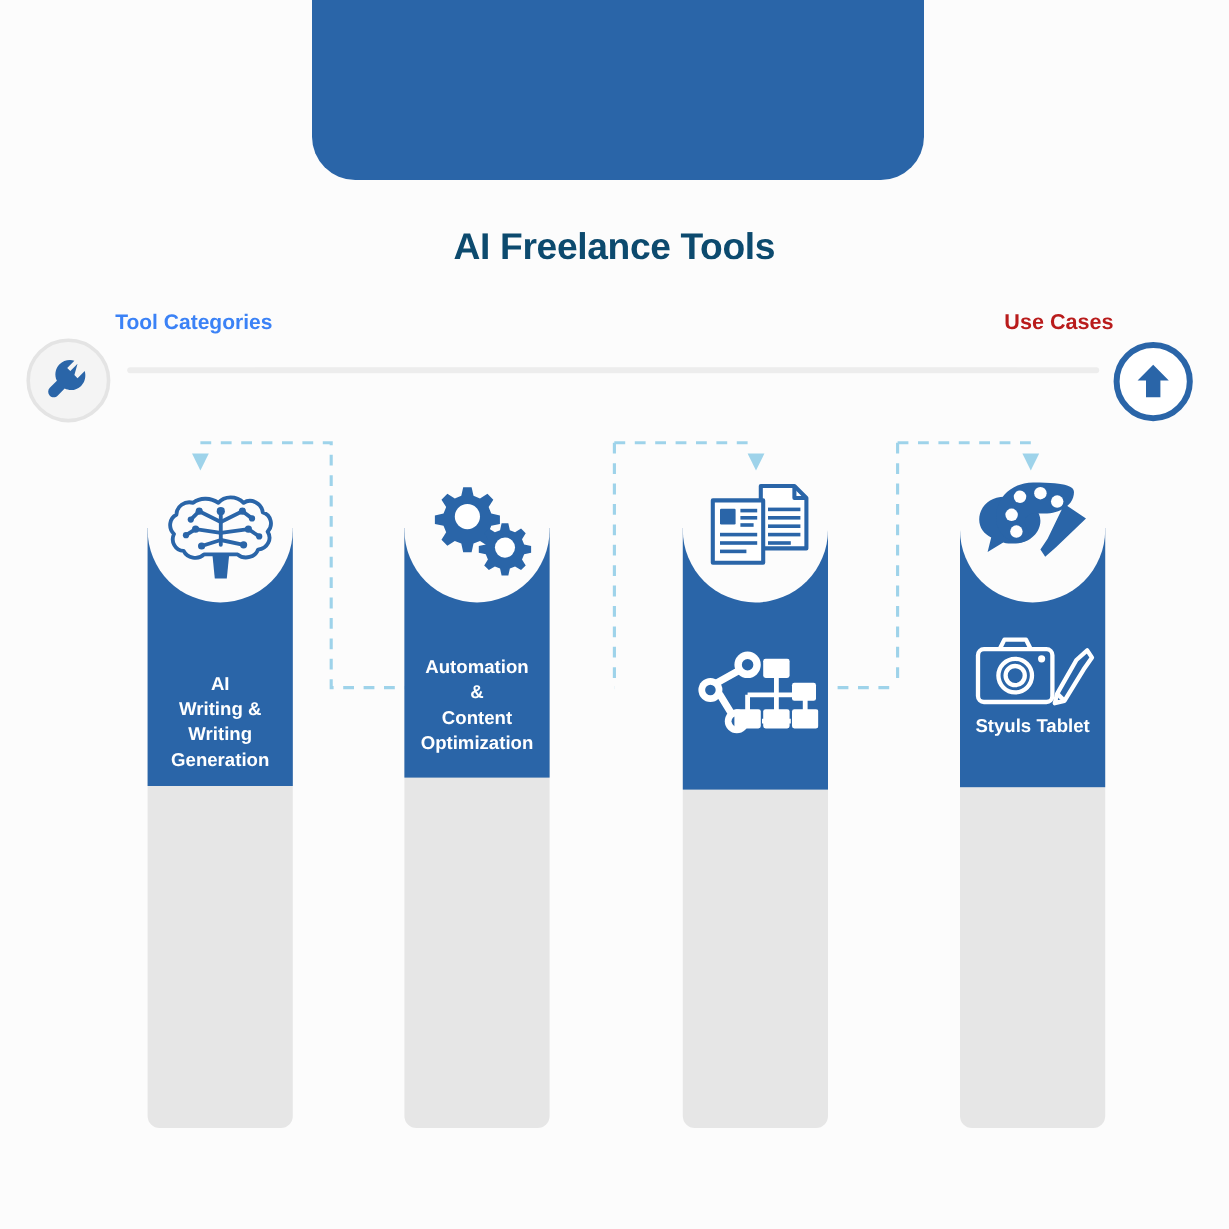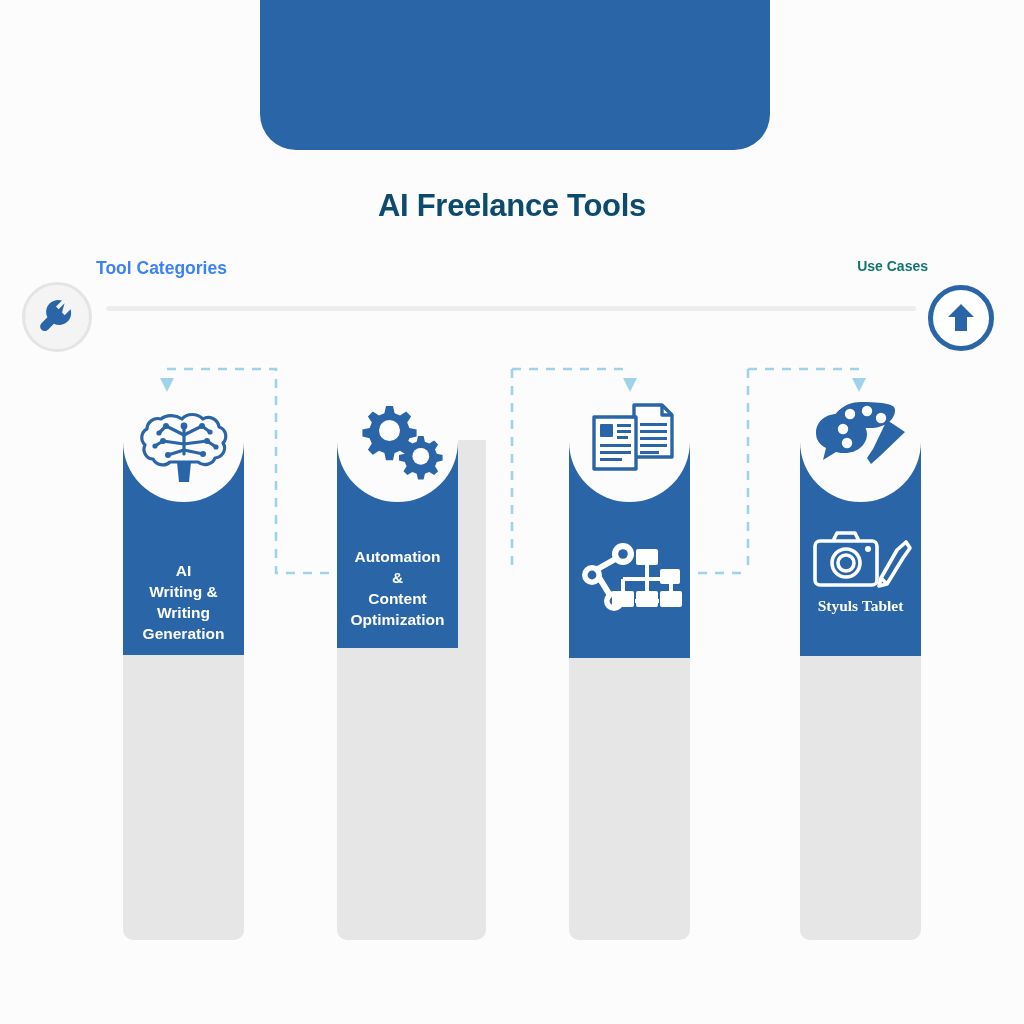--- a/index.html
+++ b/index.html
@@ -50,23 +50,23 @@
     left: 96px;
     top: 258px;
     font-size: 17.5px;
     font-weight: bold;
     color: #3b82f6;
   }
   .label-right {
     position: absolute;
     right: 96px;
     top: 258px;
-    font-size: 14px;
+    font-size: 18px;
     font-weight: bold;
-    color: #0f766e;
+    color: #b91c1c;
   }
 
   
   .divider {
     position: absolute;
     left: 106px;
     top: 306px;
     width: 810px;
     height: 5px;
     background: #ededed;
@@ -256,21 +256,21 @@
       <div class="col-label" style="top:120px;">
         <div>AI</div>
         <div>Writing &amp;</div>
         <div>Writing</div>
         <div>Generation</div>
       </div>
     </div>
   </div>
 
   <div class="column" style="left:337px; top:440px;">
-    <div class="col-body" style="height:500px;padding-left:28px;">
+    <div class="col-body" style="height:500px;">
       <div class="col-blue" style="height:208px;"></div>
       <div class="col-notch"></div>
       <div class="col-top-icon" style="top:-42px;">
         <svg width="100" height="92" viewBox="0 0 100 92">
           <g fill="#2a65a8">
             <path d="M38 8 l7 0 1.6 7.2 5.4 2.2 6.2-3.9 4.9 4.9 -3.9 6.2 2.2 5.4 7.2 1.6 0 7 -7.2 1.6 -2.2 5.4 3.9 6.2 -4.9 4.9 -6.2-3.9 -5.4 2.2 -1.6 7.2 -7 0 -1.6-7.2 -5.4-2.2 -6.2 3.9 -4.9-4.9 3.9-6.2 -2.2-5.4 -7.2-1.6 0-7 7.2-1.6 2.2-5.4 -3.9-6.2 4.9-4.9 6.2 3.9 5.4-2.2 Z"></path>
             <circle cx="41.5" cy="32.5" r="10.5" fill="#ffffff"></circle>
             <path d="M70 38 l5.6 0 1.3 5.8 4.3 1.8 5-3.1 3.9 3.9 -3.1 5 1.8 4.3 5.8 1.3 0 5.6 -5.8 1.3 -1.8 4.3 3.1 5 -3.9 3.9 -5-3.1 -4.3 1.8 -1.3 5.8 -5.6 0 -1.3-5.8 -4.3-1.8 -5 3.1 -3.9-3.9 3.1-5 -1.8-4.3 -5.8-1.3 0-5.6 5.8-1.3 1.8-4.3 -3.1-5 3.9-3.9 5 3.1 4.3-1.8 Z"></path>
             <circle cx="72.8" cy="58.3" r="8.4" fill="#ffffff"></circle>
           </g>
@@ -345,21 +345,21 @@
           </g>
         </svg>
       </div>
       <div class="col-label single" style="top:190px;">
         <div></div>
       </div>
     </div>
   </div>
 
   <div class="column" style="left:800px; top:440px;">
-    <div class="col-body" style="height:500px;font-family:Liberation Serif, serif;">
+    <div class="col-body" style="height:500px;">
       <div class="col-blue" style="height:216px;"></div>
       <div class="col-notch"></div>
       <div class="col-top-icon" style="top:-46px;">
         <svg width="104" height="94" viewBox="0 0 104 94">
           <g fill="#2a65a8">
             <path d="M28 20 C15 20 7 29 7 39 C7 46 11 51 17 54 L14 66 L27 58 C30 59 33 59 36 59 C49 59 58 50 58 40 C58 29 45 20 28 20 Z"></path>
             <path d="M52 8 C34 8 21 21 21 37 C21 49 30 58 41 58 C46 58 48 55 48 51 C48 47 45 45 45 41 C45 37 48 34 53 34 L61 34 C76 34 86 26 86 16 C86 12 82 8 52 8 Z"></path>
             <circle cx="41" cy="20" r="5.2" fill="#ffffff"></circle>
             <circle cx="58" cy="17" r="5.2" fill="#ffffff"></circle>
             <circle cx="72" cy="24" r="5.2" fill="#ffffff"></circle>

